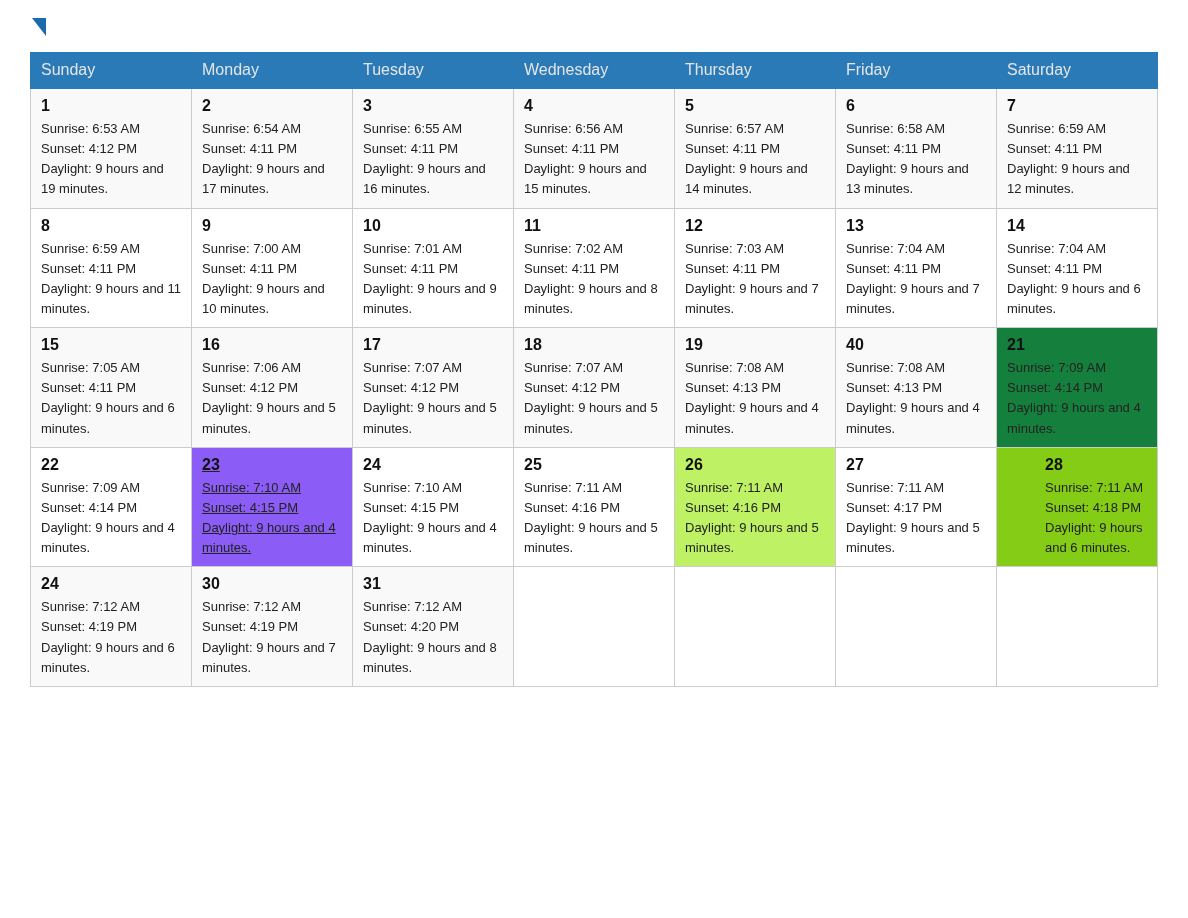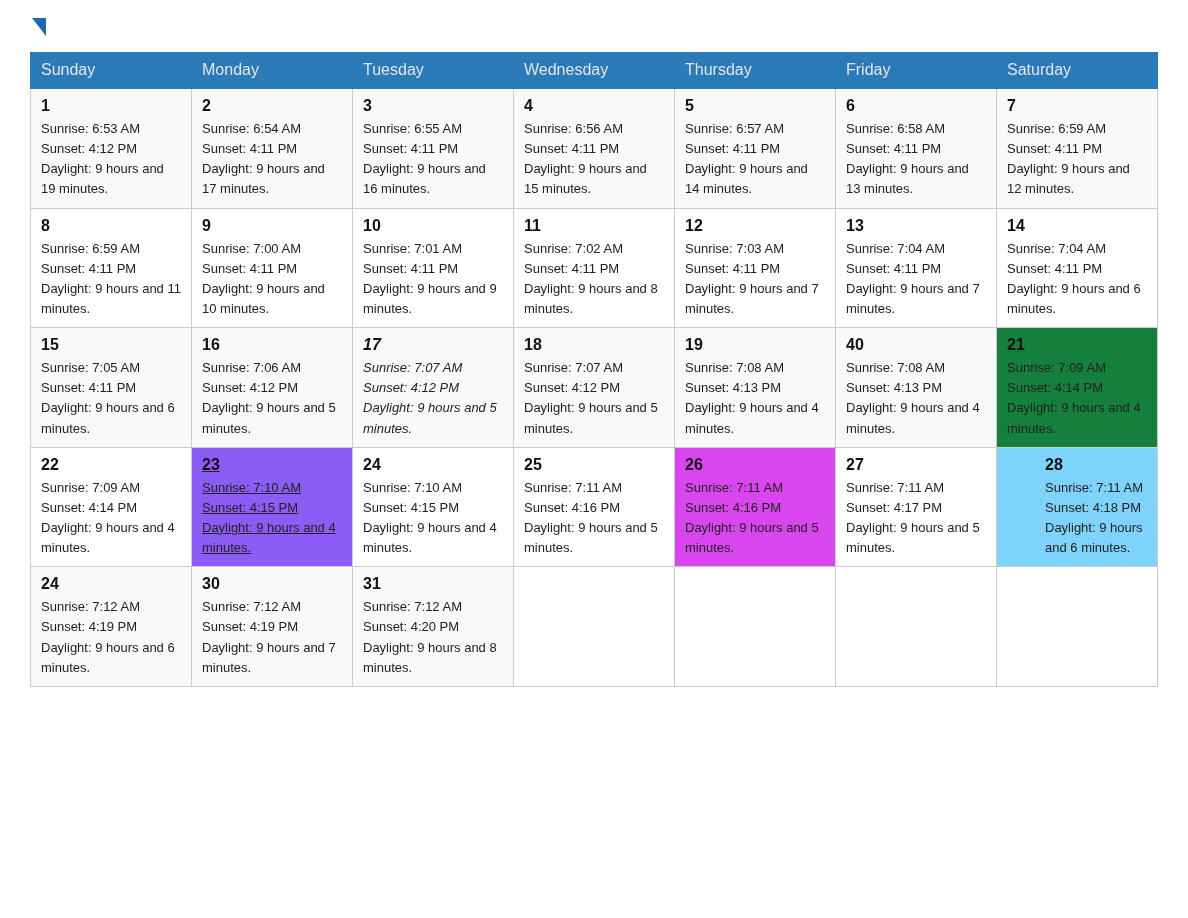--- a/index.html
+++ b/index.html
@@ -202,21 +202,21 @@
       </tr>
       <tr>
         <td style="background: rgb(249, 249, 249);">
           <span class="day-num">15</span>
           <div class="day-info">Sunrise: 7:05 AM<br>Sunset: 4:11 PM<br>Daylight: 9 hours and 6 minutes.</div>
         </td>
         <td style="background: rgb(249, 249, 249);">
           <span class="day-num">16</span>
           <div class="day-info">Sunrise: 7:06 AM<br>Sunset: 4:12 PM<br>Daylight: 9 hours and 5 minutes.</div>
         </td>
-        <td style="background: rgb(249, 249, 249); font-style: italic;">
+        <td style="background: rgb(249, 249, 249);">
           <span class="day-num">17</span>
           <div class="day-info">Sunrise: 7:07 AM<br>Sunset: 4:12 PM<br>Daylight: 9 hours and 5 minutes.</div>
         </td>
         <td style="background: rgb(249, 249, 249);">
           <span class="day-num">18</span>
           <div class="day-info">Sunrise: 7:07 AM<br>Sunset: 4:12 PM<br>Daylight: 9 hours and 5 minutes.</div>
         </td>
         <td style="background: rgb(249, 249, 249);">
           <span class="day-num">19</span>
           <div class="day-info">Sunrise: 7:08 AM<br>Sunset: 4:13 PM<br>Daylight: 9 hours and 4 minutes.</div>
@@ -240,29 +240,29 @@
           <div class="day-info">Sunrise: 7:10 AM<br>Sunset: 4:15 PM<br>Daylight: 9 hours and 4 minutes.</div>
         </td>
         <td style="background: rgb(255, 255, 255);">
           <span class="day-num">24</span>
           <div class="day-info">Sunrise: 7:10 AM<br>Sunset: 4:15 PM<br>Daylight: 9 hours and 4 minutes.</div>
         </td>
         <td style="background: rgb(255, 255, 255);">
           <span class="day-num">25</span>
           <div class="day-info">Sunrise: 7:11 AM<br>Sunset: 4:16 PM<br>Daylight: 9 hours and 5 minutes.</div>
         </td>
-        <td style="background: #d946ef;">
+        <td style="background: #bef264;">
           <span class="day-num">26</span>
           <div class="day-info">Sunrise: 7:11 AM<br>Sunset: 4:16 PM<br>Daylight: 9 hours and 5 minutes.</div>
         </td>
         <td style="background: rgb(255, 255, 255);">
           <span class="day-num">27</span>
           <div class="day-info">Sunrise: 7:11 AM<br>Sunset: 4:17 PM<br>Daylight: 9 hours and 5 minutes.</div>
         </td>
-        <td style="background: #7dd3fc; padding-left: 48px;">
+        <td style="background: #84cc16; padding-left: 48px;">
           <span class="day-num">28</span>
           <div class="day-info">Sunrise: 7:11 AM<br>Sunset: 4:18 PM<br>Daylight: 9 hours and 6 minutes.</div>
         </td>
       </tr>
       <tr>
         <td style="background: rgb(249, 249, 249);">
           <span class="day-num">24</span>
           <div class="day-info">Sunrise: 7:12 AM<br>Sunset: 4:19 PM<br>Daylight: 9 hours and 6 minutes.</div>
         </td>
         <td style="background: rgb(249, 249, 249);">

